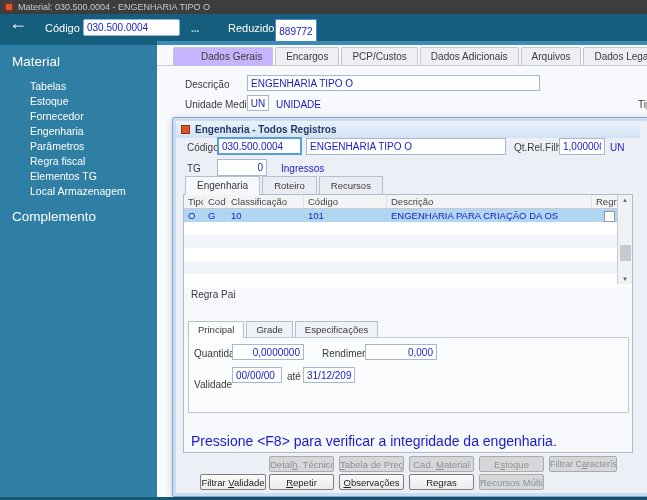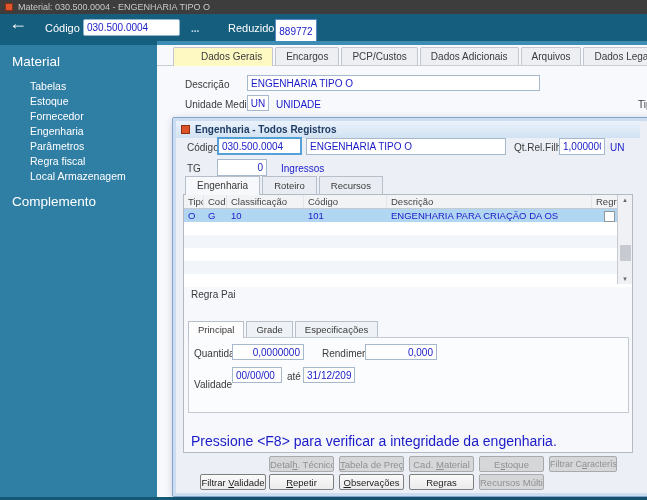--- a/index.html
+++ b/index.html
@@ -32,21 +32,21 @@
   .sb-h1 { margin:9px 0 9px 12px; font-size:13.5px; cursor:pointer; }
   .sb-item { padding:2px 0 2px 30px; font-size:10.5px; height:15px; cursor:pointer; }
   .sb-h2 { margin:11px 0 0 12px; font-size:13.5px; cursor:pointer; }
   .window-bottom { position:absolute; left:0; top:497px; width:647px; height:3px; background:#155977; }
 
   
   .tabline { position:absolute; left:157px; top:65px; width:490px; height:1px; background:#c9cdd4; }
   .content-tabs { position:absolute; left:173px; top:47px; display:flex; gap:2px; z-index:2; }
   .ctab { height:18px; padding:3px 10px 0; background:#edeff3; border:1px solid #c2c7cf; border-bottom:none;
           font-size:10px; color:#3a3a3a; border-radius:2px 2px 0 0; cursor:pointer; white-space:nowrap; }
-  .ctab.active { background:#fef9c3; height:19px;padding-left:27px; }
+  .ctab.active { background:#c4b5fd; height:19px;padding-left:27px; }
   .f-lbl { position:absolute; font-size:10px; color:#3a3a3a; white-space:nowrap; }
   .b-lbl { position:absolute; font-size:10px; color:#1a1ac8; white-space:nowrap; }
   .lbl-descricao { left:185px; top:79px; }
   .inp-descricao { left:247px; top:75px; width:293px; height:16px; }
   .lbl-unidade { left:185px; top:99px; }
   .inp-un { left:247px; top:95px; width:22px; height:16px; text-align:center; padding:0; }
   .lbl-unidade-desc { left:276px; top:99px; }
   .lbl-tipo { left:638px; top:99px; }
 
   
@@ -142,20 +142,21 @@
   <div class="header-strip"></div>
 
   <div class="sidebar">
     <div class="sb-h1">Material</div>
     <div class="sb-item">Tabelas</div>
     <div class="sb-item">Estoque</div>
     <div class="sb-item">Fornecedor</div>
     <div class="sb-item">Engenharia</div>
     <div class="sb-item">Parâmetros</div>
     <div class="sb-item">Regra fiscal</div>
+    <div class="sb-item">Elementos TG</div>
     <div class="sb-item">Local Armazenagem</div>
     <div class="sb-h2">Complemento</div>
   </div>
   <div class="window-bottom"></div>
 
   <div class="tabline"></div>
   <div class="content-tabs">
     <div class="ctab active">Dados Gerais</div>
     <div class="ctab">Encargos</div>
     <div class="ctab">PCP/Custos</div>

